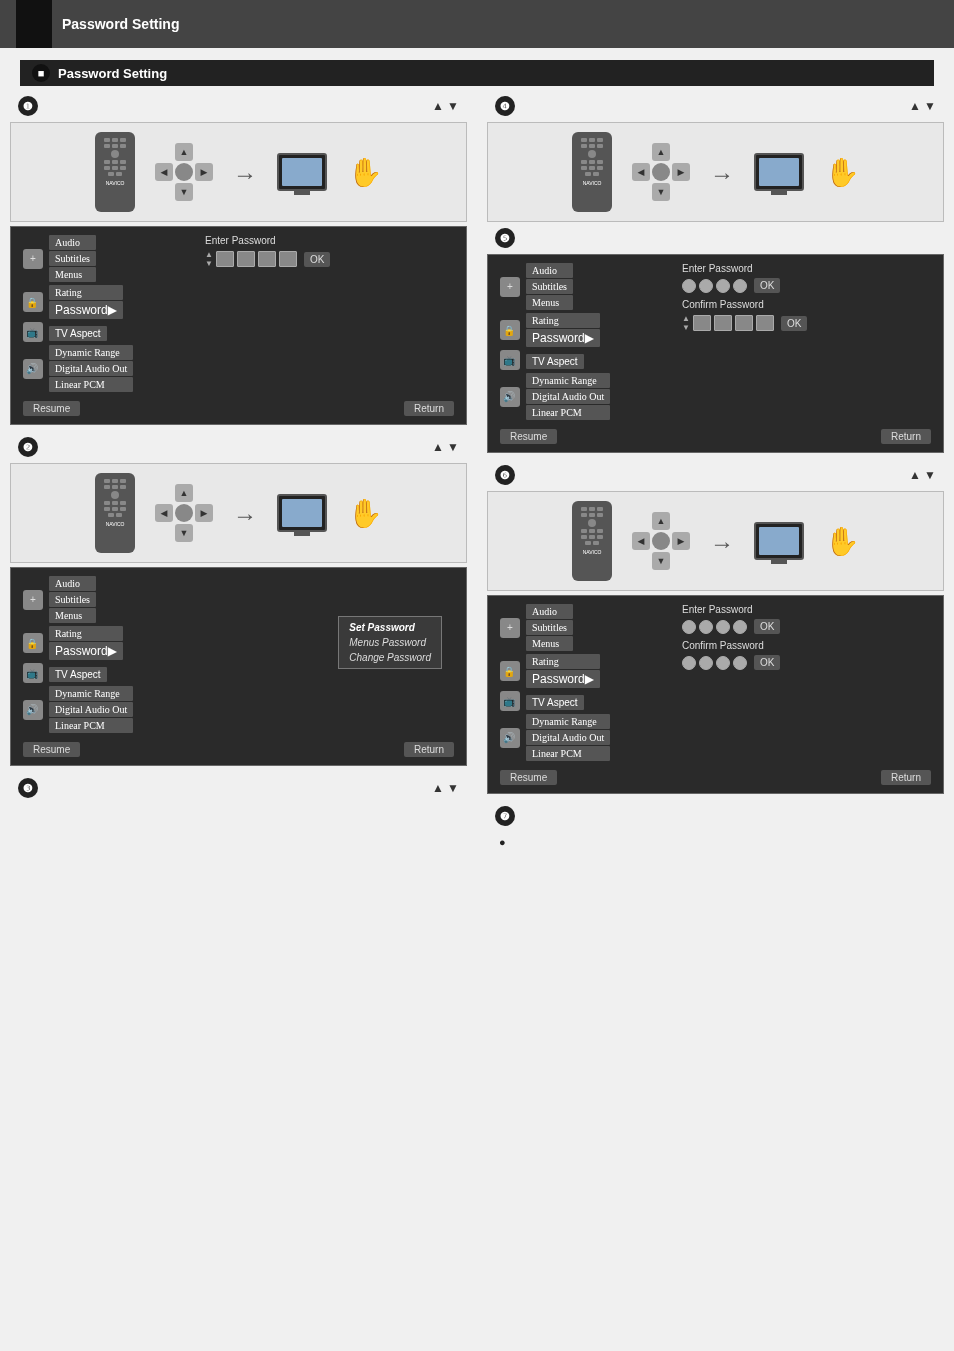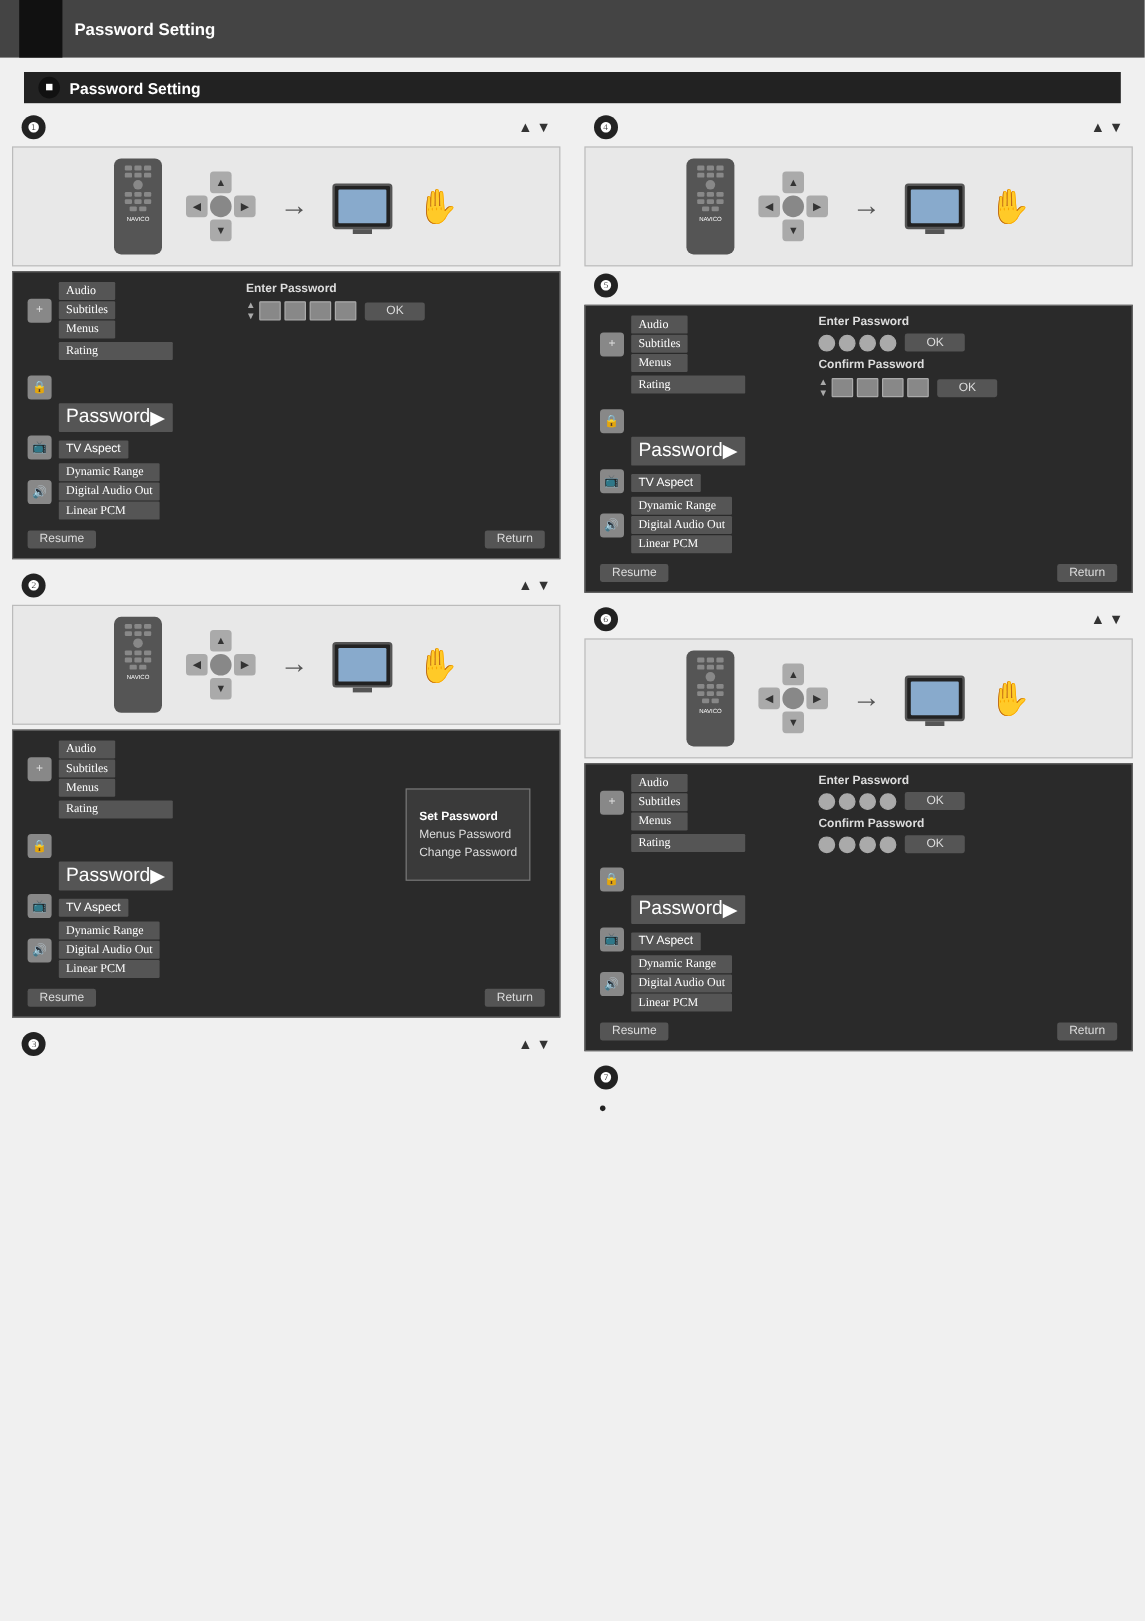--- a/index.html
+++ b/index.html
@@ -280,23 +280,22 @@
       border-radius: 1px;
       font-family: Liberation Serif, serif;
     }
     .menu-item-with-arrow {
       display: flex;
       justify-content: space-between;
       align-items: center;
       background: #555;
       color: #fff;
       padding: 2px 6px;
-      font-size: 16px;
+      font-size: 12px;
       border-radius: 1px;
-      margin-top: 35px;
     }
     .menu-item-standalone {
       background: #555;
       color: #fff;
       padding: 2px 6px;
       font-size: 10px;
       border-radius: 1px;
       margin-top: 3px;
     }
 
@@ -315,21 +314,21 @@
 
     
     .password-panel {
       display: flex;
       flex-direction: column;
       gap: 4px;
     }
     .password-label {
       font-size: 10px;
       color: #ddd;
-      font-weight: bold;
+      font-weight: normal;
     }
     .password-boxes {
       display: flex;
       align-items: center;
       gap: 3px;
     }
     .password-box {
       width: 18px;
       height: 16px;
       background: #888;
@@ -342,46 +341,47 @@
       background: #222;
       border-radius: 50%;
       border: 1px solid #aaa;
     }
     .password-dot.filled {
       background: #aaa;
     }
     .ok-btn {
       background: #555;
       color: #ddd;
-      padding: 2px 18px;
+      padding: 2px 6px;
       font-size: 10px;
       border-radius: 2px;
       margin-left: 4px;
     }
     .password-arrows {
       display: flex;
       flex-direction: column;
       align-items: center;
       font-size: 8px;
       color: #aaa;
     }
 
     
     .submenu-popup {
       background: #3a3a3a;
       border: 1px solid #777;
-      padding: 16px 10px;
+      padding: 4px 10px;
       font-size: 10px;
       color: #ddd;
       display: flex;
       flex-direction: column;
       gap: 2px;
       position: absolute;
       right: 12px;
       top: 40px;
+      font-style: italic;
     }
     .submenu-item {
       padding: 1px 0;
     }
     .submenu-item.active {
       color: #fff;
       font-weight: bold;
     }
 
     

